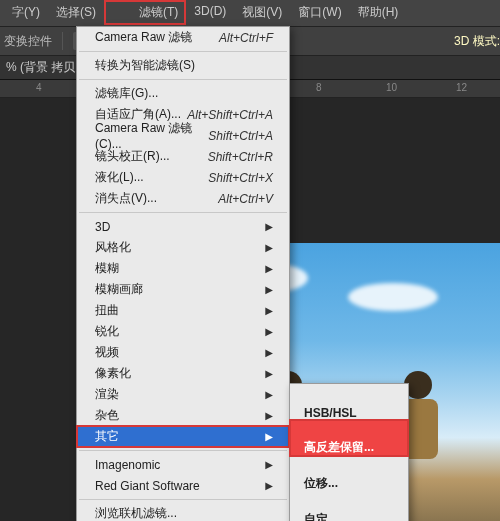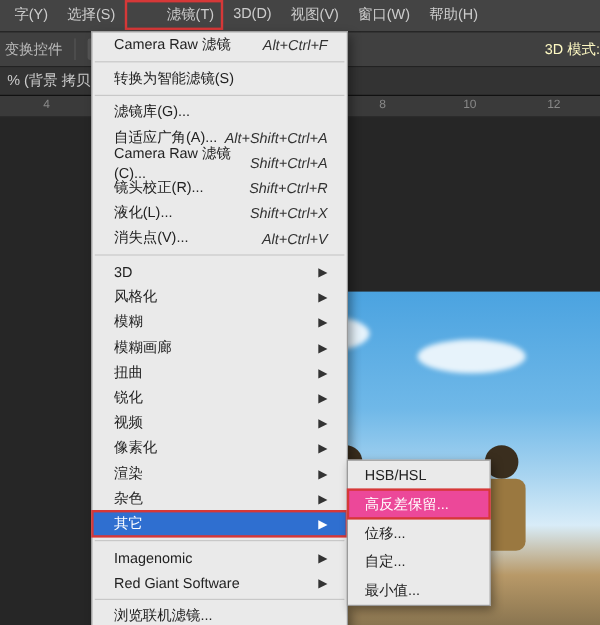--- a/index.html
+++ b/index.html
@@ -151,26 +151,27 @@
     width: 120px;
     background: #eaeaea;
     border: 1px solid #9a9a9a;
     box-shadow: 3px 3px 8px rgba(0,0,0,0.4);
     font-size: 12px;
     color: #222;
     z-index: 11;
   }
   .submenu .row {
     display: flex;
-    align-items: center;
-    height: 24px;
+    align-items: flex-end;
+    height: 36px;
     padding: 0 10px 0 14px;
+    font-weight: bold;
   }
   .submenu .row.hl {
-    background: #ec4899;
+    background: #ef4444;
     color: #fff;
   }
   .submenu .row.boxed {
     outline: 2px solid #d63838;
     outline-offset: -1px;
   }
 </style>
 </head>
 <body>
 

